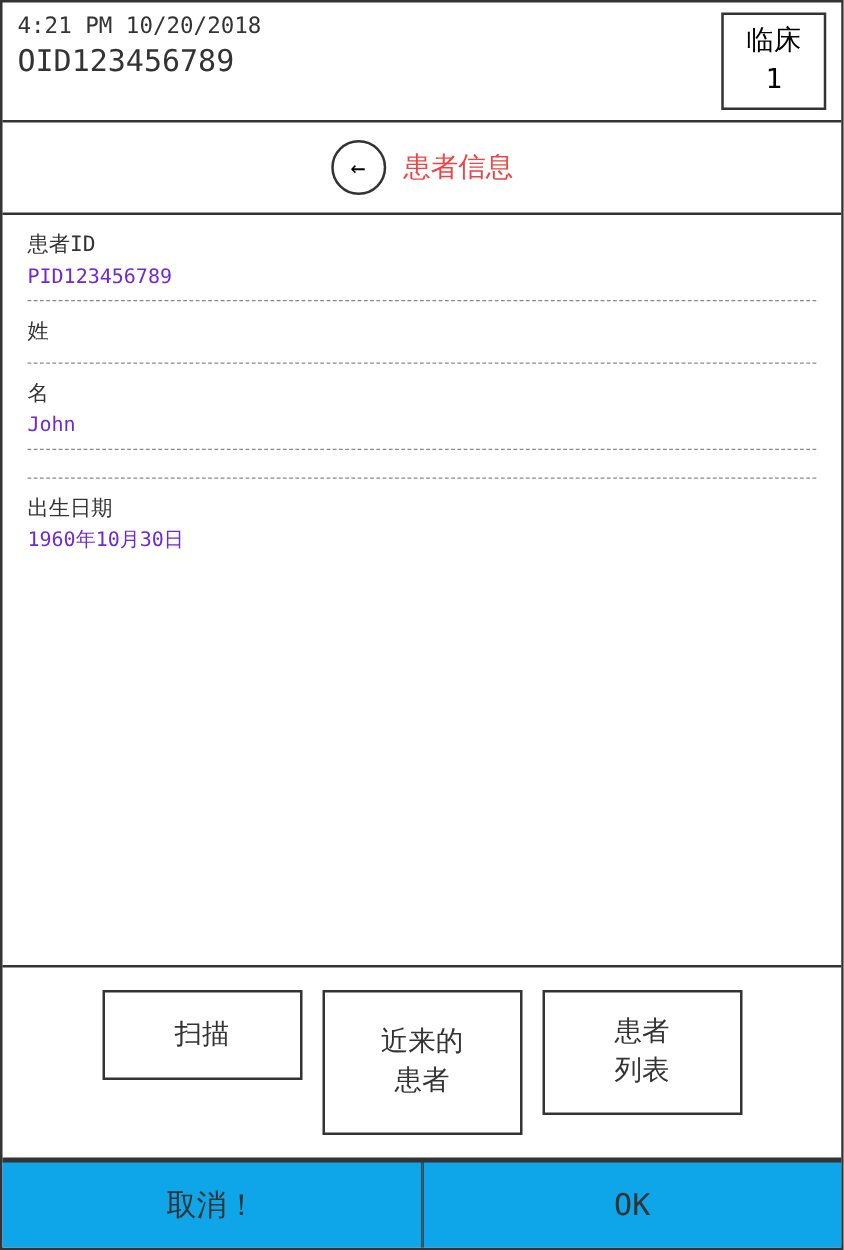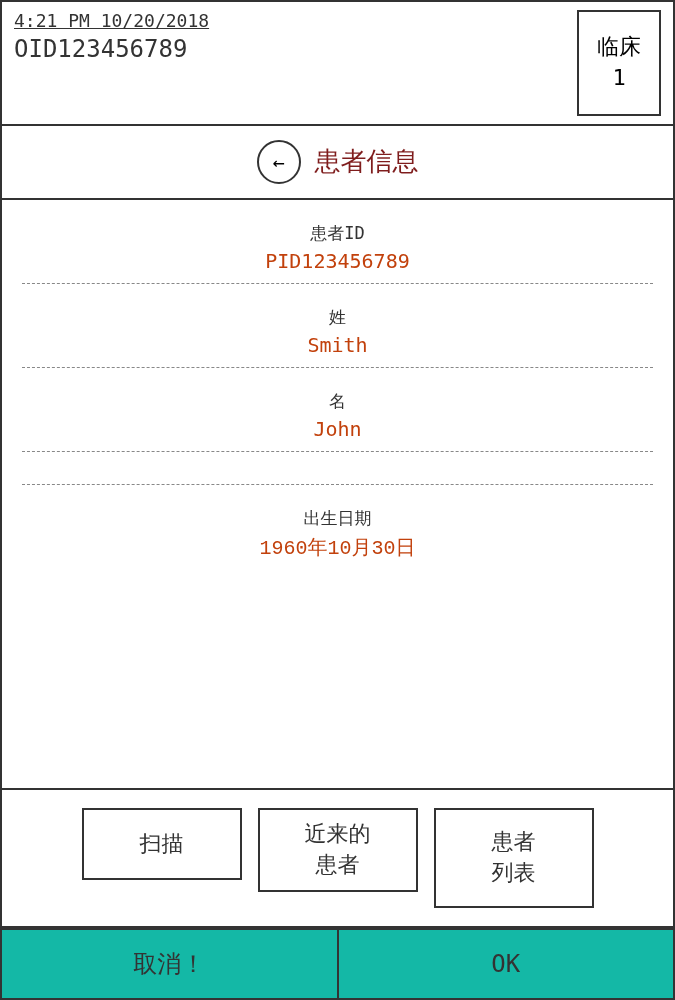--- a/index.html
+++ b/index.html
@@ -38,31 +38,30 @@
       display: flex;
       flex-direction: column;
       justify-content: flex-end;
     }
 
     .header-time {
       font-size: 18px;
       color: #333;
       text-align: center;
       margin-bottom: 4px;
-      text-decoration: underline;
     }
 
     .header-oid {
       font-size: 24px;
       color: #333;
     }
 
     .header-badge {
       border: 2px solid #333;
-      padding: 20px 18px;
+      padding: 6px 18px;
       text-align: center;
       font-size: 22px;
       line-height: 1.4;
       min-width: 80px;
     }
 
     
     .section-title {
       display: flex;
       align-items: center;
@@ -79,52 +78,50 @@
       border-radius: 50%;
       display: flex;
       align-items: center;
       justify-content: center;
       font-size: 20px;
       cursor: pointer;
       flex-shrink: 0;
     }
 
     .section-title-text {
-      font-size: 26px;
-      color: #7f1d1d;
+      font-size: 22px;
+      color: #ef4444;
     }
 
     
     .patient-info {
       flex: 1;
       padding: 0 20px;
       overflow-y: auto;
       border-bottom: 2px solid #333;
     }
 
     .info-field {
-      padding: 22px 0 10px 0;
+      padding: 12px 0 10px 0;
       border-bottom: 1px dashed #888;
-      text-align: center;
     }
 
     .info-field:last-child {
       border-bottom: none;
-      font-family: Liberation Mono, monospace;
     }
 
     .info-label {
       font-size: 17px;
       color: #333;
       margin-bottom: 4px;
     }
 
     .info-value {
-      font-size: 20px;
-      color: #c2410c;
+      font-size: 16px;
+      color: #6d28d9;
     }
 
     
     .bottom-buttons {
       border-bottom: 2px solid #333;
       padding: 18px 20px;
     }
 
     .btn-row {
       display: flex;
@@ -146,40 +143,40 @@
       line-height: 1.4;
     }
 
     .btn-scan {
       width: 160px;
       height: 72px;
     }
 
     .btn-recent {
       width: 160px;
-      height: 84px;
+      height: 116px;
     }
 
     .btn-list {
       width: 160px;
       height: 100px;
     }
 
     
     .footer {
       display: flex;
       border-top: none;
     }
 
     .footer-btn {
       flex: 1;
       padding: 18px 0;
       border: none;
       border-top: 2px solid #333;
-      background: #14b8a6;
+      background: #0ea5e9;
       font-family: "MS Gothic", "SimSun", monospace;
       font-size: 24px;
       color: #333;
       cursor: pointer;
       text-align: center;
     }
 
     .footer-btn:first-child {
       border-right: 1px solid #333;
     }
@@ -213,21 +210,20 @@
 
   <div class="patient-info">
 
     <div class="info-field">
       <div class="info-label">患者ID</div>
       <div class="info-value">PID123456789</div>
     </div>
 
     <div class="info-field">
       <div class="info-label">姓</div>
-      <div class="info-value">Smith</div>
     </div>
 
     <div class="info-field">
       <div class="info-label">名</div>
       <div class="info-value">John</div>
     </div>
 
     <div class="info-field">
     </div>
 

